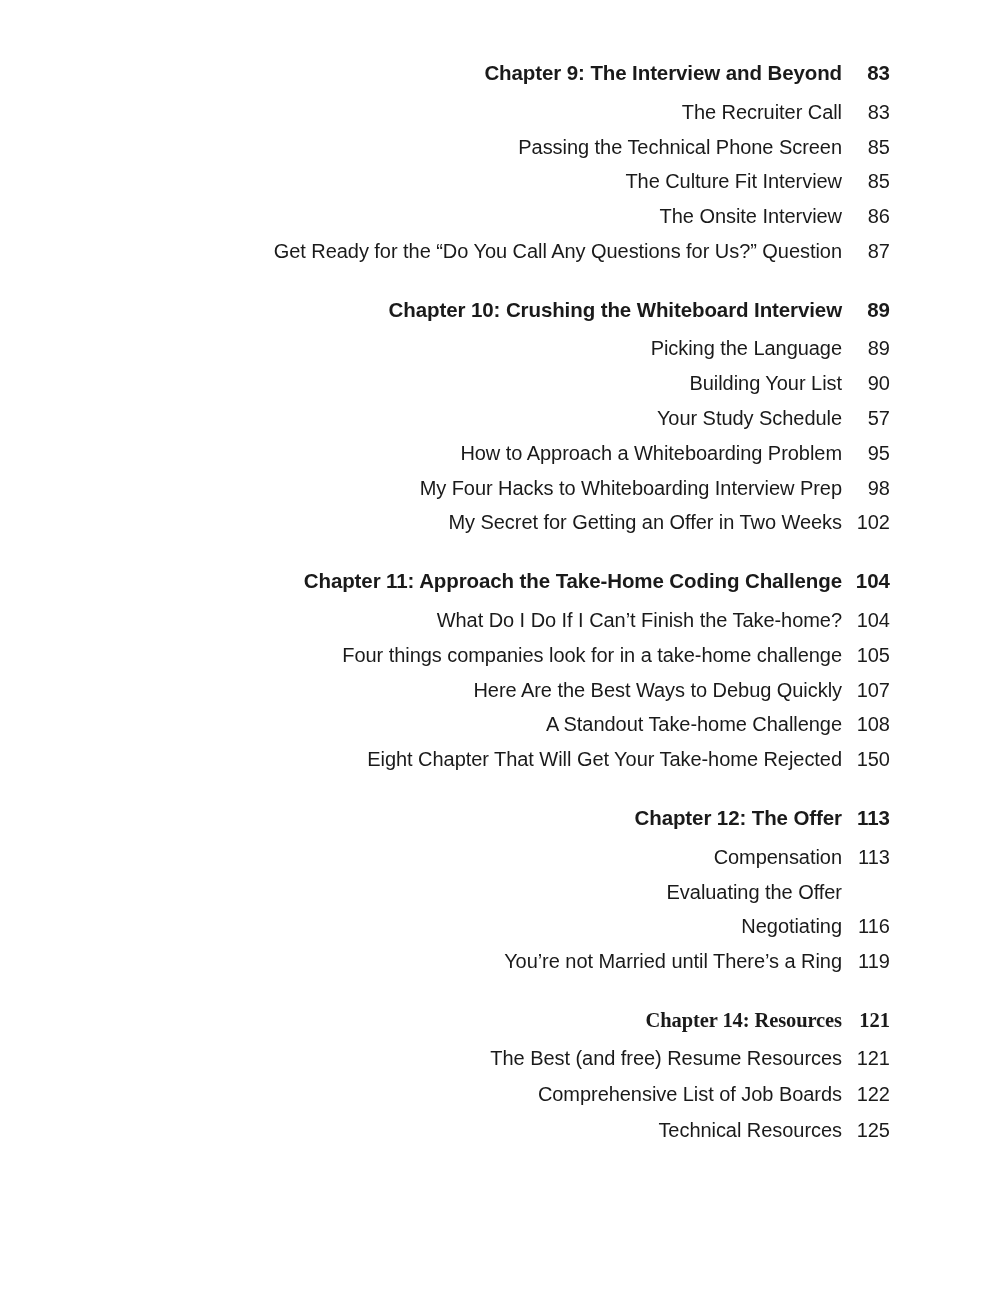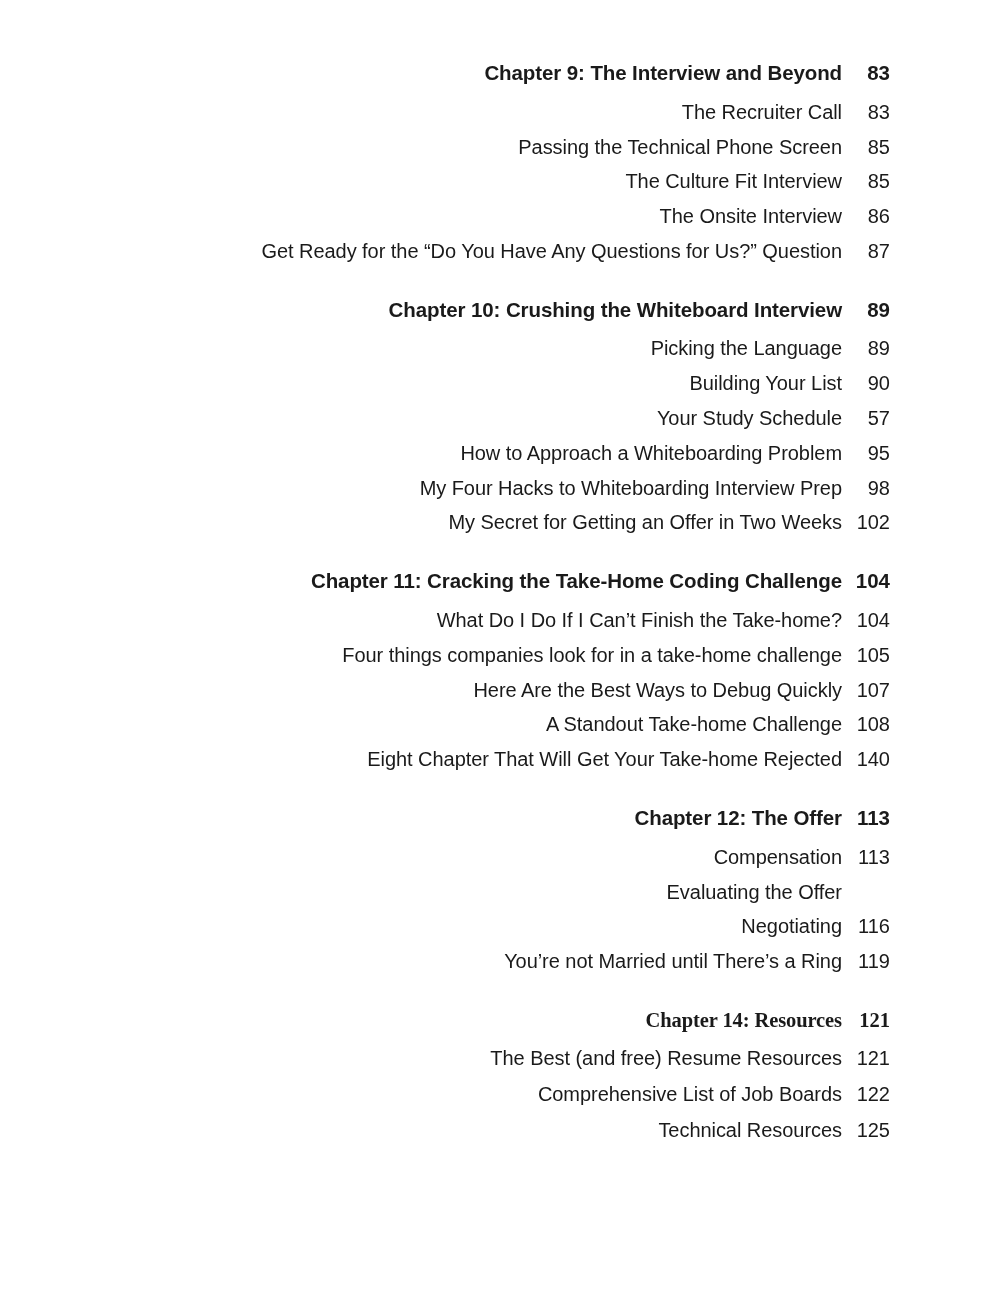--- a/index.html
+++ b/index.html
@@ -97,21 +97,21 @@
       </div>
       <div class="row entry-row">
         <span class="entry-title">The Culture Fit Interview</span>
         <span class="entry-page">85</span>
       </div>
       <div class="row entry-row">
         <span class="entry-title">The Onsite Interview</span>
         <span class="entry-page">86</span>
       </div>
       <div class="row entry-row">
-        <span class="entry-title">Get Ready for the “Do You Have Any Questions for Us?” Question</span>
+        <span class="entry-title">Get Ready for the “Do You Call Any Questions for Us?” Question</span>
         <span class="entry-page">87</span>
       </div>
     </div>
 
     <div class="group">
       <div class="row chapter-row">
         <span class="chapter-title">Chapter 10: Crushing the Whiteboard Interview</span>
         <span class="chapter-page">89</span>
       </div>
       <div class="row entry-row">
@@ -135,42 +135,42 @@
         <span class="entry-page">98</span>
       </div>
       <div class="row entry-row">
         <span class="entry-title">My Secret for Getting an Offer in Two Weeks</span>
         <span class="entry-page">102</span>
       </div>
     </div>
 
     <div class="group">
       <div class="row chapter-row">
-        <span class="chapter-title">Chapter 11: Cracking the Take-Home Coding Challenge</span>
+        <span class="chapter-title">Chapter 11: Approach the Take-Home Coding Challenge</span>
         <span class="chapter-page">104</span>
       </div>
       <div class="row entry-row">
         <span class="entry-title">What Do I Do If I Can’t Finish the Take-home?</span>
         <span class="entry-page">104</span>
       </div>
       <div class="row entry-row">
         <span class="entry-title">Four things companies look for in a take-home challenge</span>
         <span class="entry-page">105</span>
       </div>
       <div class="row entry-row">
         <span class="entry-title">Here Are the Best Ways to Debug Quickly</span>
         <span class="entry-page">107</span>
       </div>
       <div class="row entry-row">
         <span class="entry-title">A Standout Take-home Challenge</span>
         <span class="entry-page">108</span>
       </div>
       <div class="row entry-row">
         <span class="entry-title">Eight Chapter That Will Get Your Take-home Rejected</span>
-        <span class="entry-page">140</span>
+        <span class="entry-page">150</span>
       </div>
     </div>
 
     <div class="group">
       <div class="row chapter-row">
         <span class="chapter-title">Chapter 12: The Offer</span>
         <span class="chapter-page">113</span>
       </div>
       <div class="row entry-row">
         <span class="entry-title">Compensation</span>

